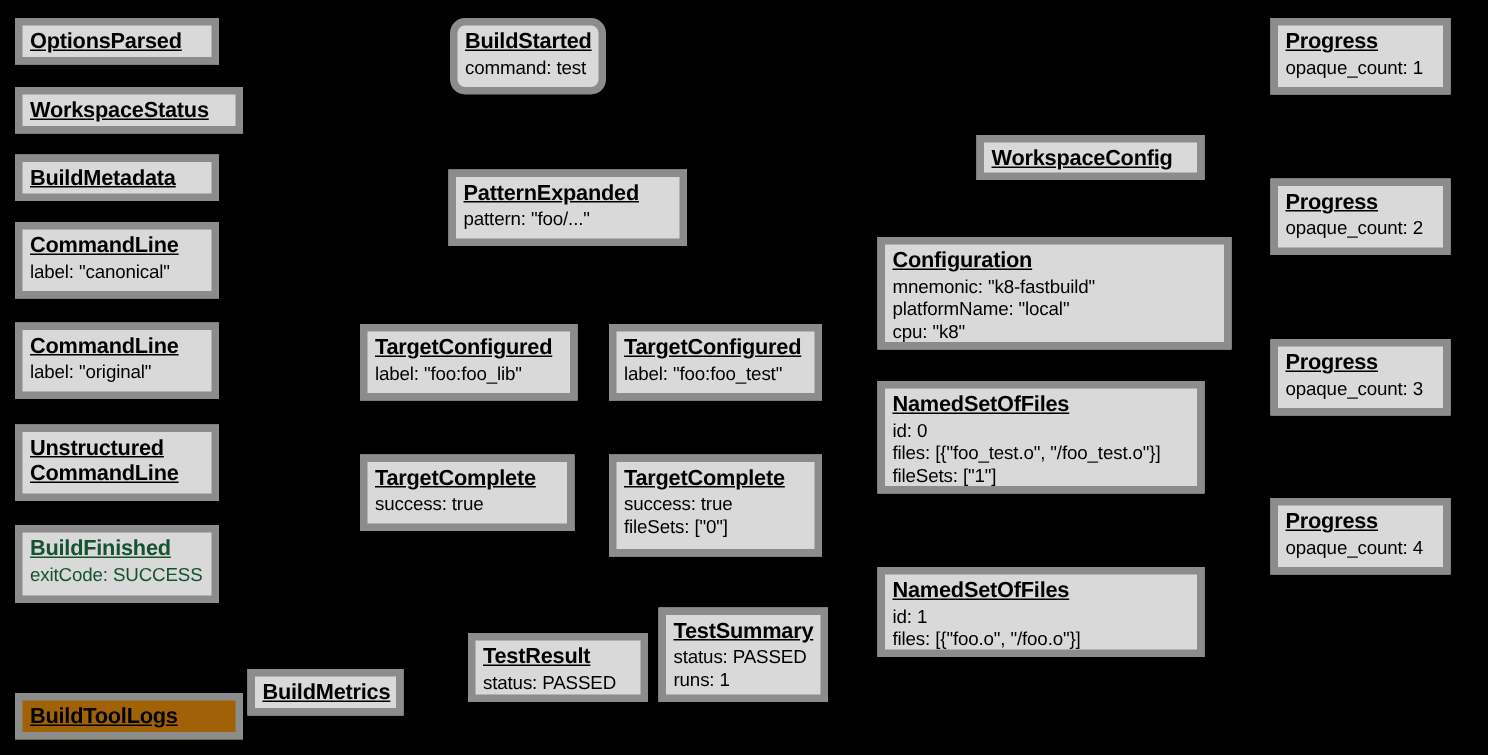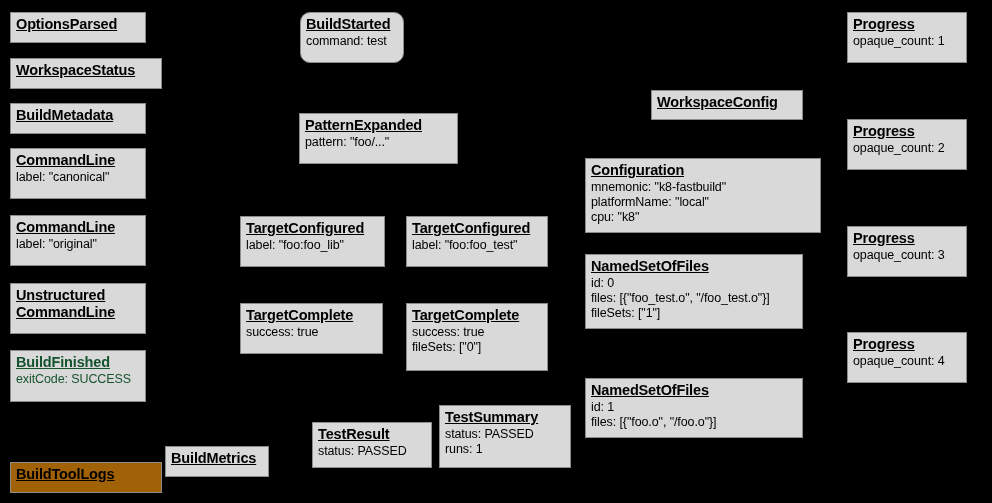--- a/index.html
+++ b/index.html
@@ -11,21 +11,21 @@
     position: relative;
     width: 992px;
     height: 503px;
     background: #000000;
     overflow: hidden;
     font-family: "Liberation Sans", sans-serif;
   }
   .node {
     position: absolute;
     background: #d9d9d9;
-    border: 1px solid #404040;
+    border: 5px solid #404040;
     box-sizing: border-box;
     padding: 3px 5px 4px 5px;
     color: #000000;
     line-height: 1.18;
   }
   .node-title {
     display: block;
     font-size: 14.5px;
     font-weight: bold;
     text-decoration: underline;
@@ -99,21 +99,21 @@
     </div>
     <div class="node" style="left: 406px; top: 303px; width: 142px; height: 68px; background: rgb(217, 217, 217); border-color: rgb(140, 140, 140); color: rgb(0, 0, 0);">
       <span class="node-title">TargetComplete</span>
       <span class="node-fields">success: true
 fileSets: ["0"]</span>
     </div>
     <div class="node" style="left: 312px; top: 422px; width: 120px; height: 46px; background: rgb(217, 217, 217); border-color: rgb(140, 140, 140); color: rgb(0, 0, 0);">
       <span class="node-title">TestResult</span>
       <span class="node-fields">status: PASSED</span>
     </div>
-    <div class="node" style="left: 439px; top: 405px; width: 132px; height: 63px; background: rgb(217, 217, 217); border-color: rgb(140, 140, 140); color: rgb(0, 0, 0);">
+    <div class="node" style="left: 439px; top: 405px; width: 113px; height: 63px; background: rgb(217, 217, 217); border-color: rgb(140, 140, 140); color: rgb(0, 0, 0);">
       <span class="node-title">TestSummary</span>
       <span class="node-fields">status: PASSED
 runs: 1</span>
     </div>
     <div class="node" style="left: 651px; top: 74px; width: 152px; height: 30px; background: rgb(217, 217, 217); border-color: rgb(140, 140, 140); color: rgb(0, 0, 0); margin-top: 16px;">
       <span class="node-title">WorkspaceConfig</span>
     </div>
     <div class="node" style="left: 585px; top: 158px; width: 236px; height: 75px; background: rgb(217, 217, 217); border-color: rgb(140, 140, 140); color: rgb(0, 0, 0);">
       <span class="node-title">Configuration</span>
       <span class="node-fields">mnemonic: "k8-fastbuild"

